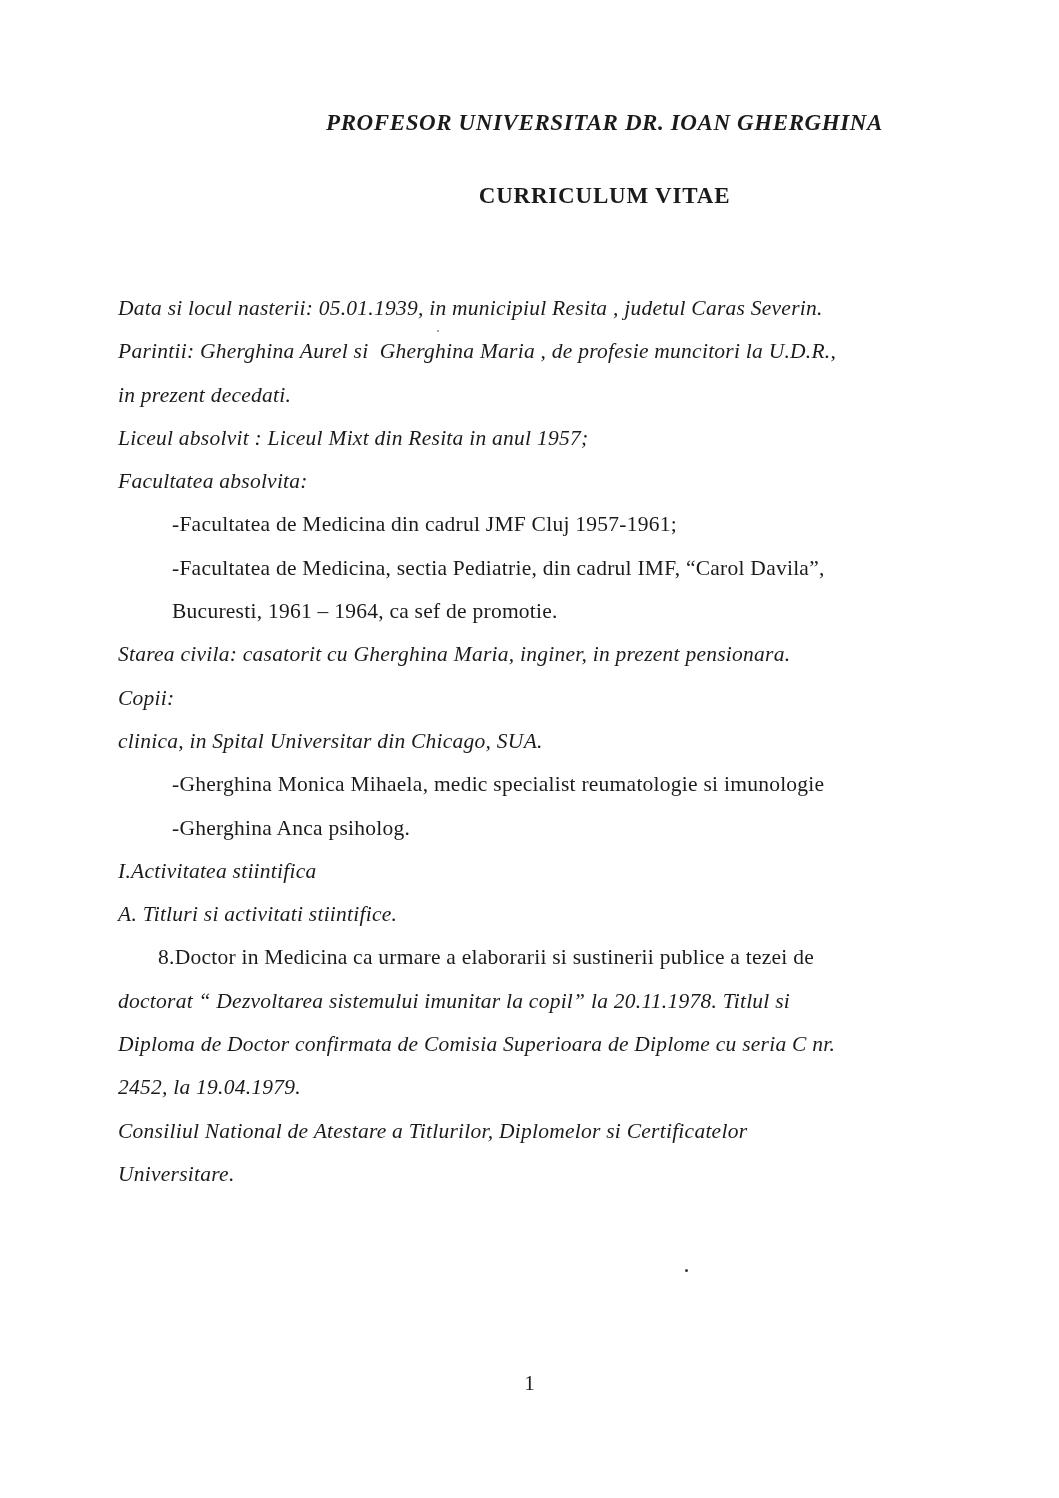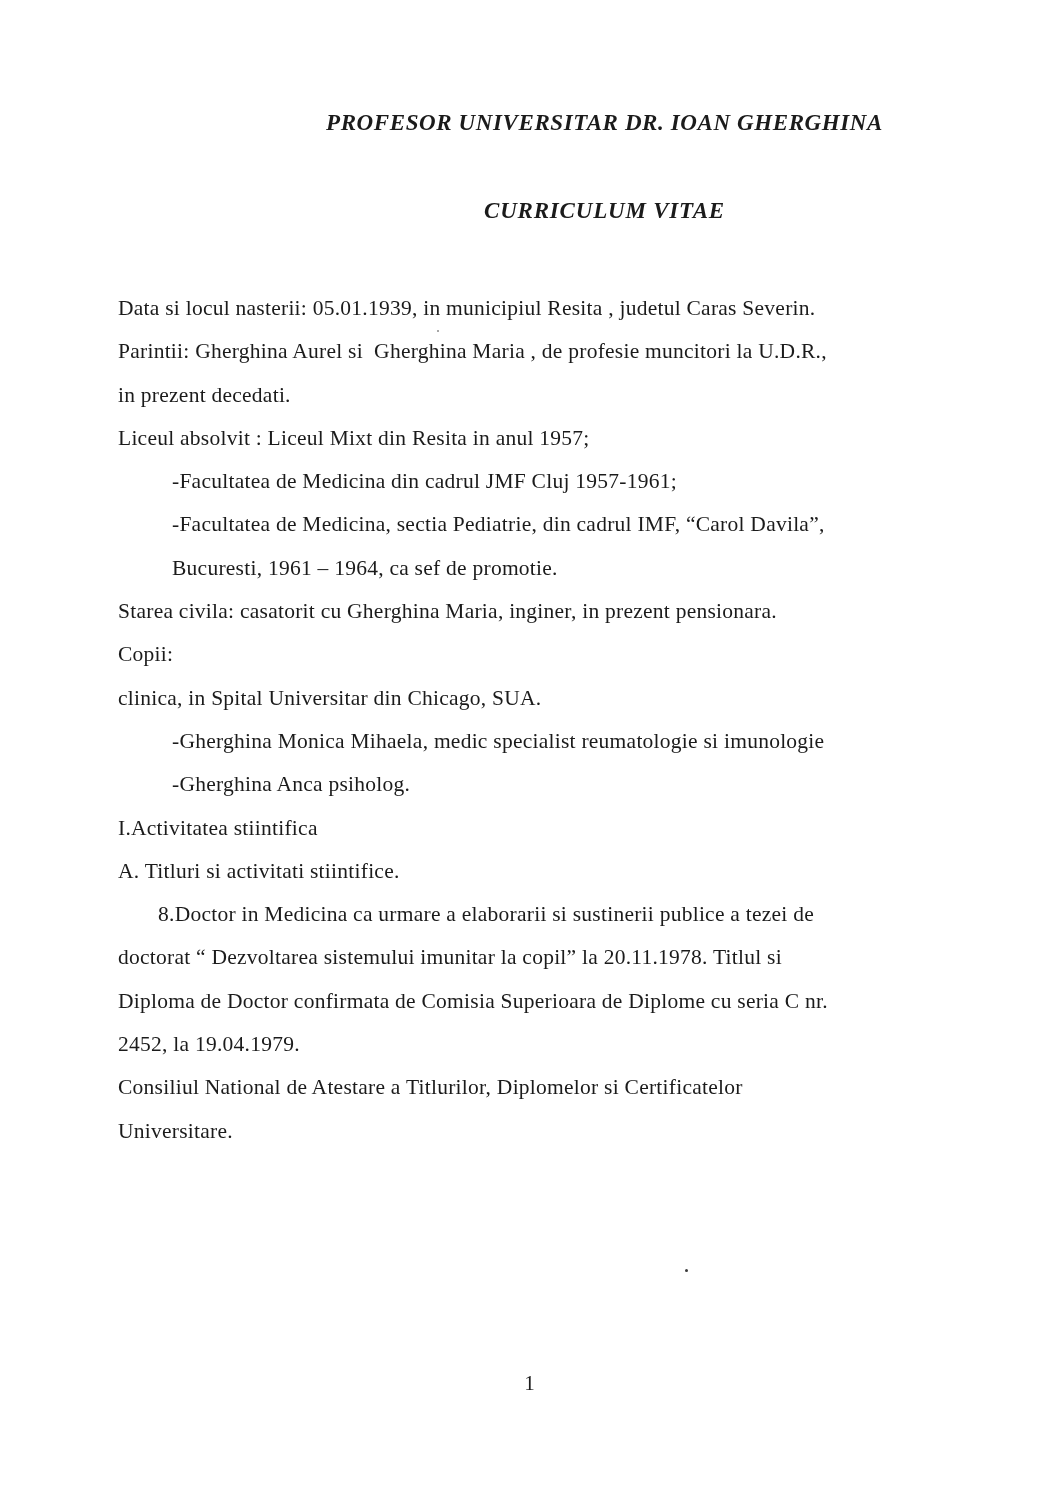--- a/index.html
+++ b/index.html
@@ -25,40 +25,39 @@
     text-align: center;
   }
   .title-main {
     font-size: 23px;
     font-weight: bold;
     font-style: italic;
     letter-spacing: 0.6px;
     white-space: pre;
   }
   .title-sub {
-    margin-top: 62px;
+    margin-top: 47px;
     font-size: 23px;
     font-weight: bold;
-    font-style: italic;
     letter-spacing: 0.8px;
     white-space: pre;
   }
   .doc-body {
     position: absolute;
     top: 287px;
     left: 118px;
     right: 30px;
     font-size: 21.5px;
     letter-spacing: 0.25px;
   }
   .line {
     line-height: 43.3px;
     white-space: pre;
   }
-  .indent0 { margin-left: 0; }
+  .indent0 { margin-left: 0; font-style: italic; }
   .indent1 { margin-left: 40px; }
   .indent2 { margin-left: 54px; }
   .pageno {
     position: absolute;
     top: 1368px;
     left: 0;
     width: 100%;
     text-align: center;
     font-size: 21px;
     line-height: 30px;
@@ -78,20 +77,21 @@
   <div class="titles">
     <div class="title-main">PROFESOR UNIVERSITAR DR. IOAN GHERGHINA</div>
     <div class="title-sub">CURRICULUM VITAE</div>
   </div>
 
   <div class="doc-body">
       <div class="line indent0">Data si locul nasterii: 05.01.1939, in municipiul Resita , judetul Caras Severin.</div>
       <div class="line indent0">Parintii: Gherghina Aurel si  Gherghina Maria , de profesie muncitori la U.D.R.,</div>
       <div class="line indent0">in prezent decedati.</div>
       <div class="line indent0">Liceul absolvit : Liceul Mixt din Resita in anul 1957;</div>
+      <div class="line indent0">Facultatea absolvita:</div>
       <div class="line indent2">-Facultatea de Medicina din cadrul JMF Cluj 1957-1961;</div>
       <div class="line indent2">-Facultatea de Medicina, sectia Pediatrie, din cadrul IMF, “Carol Davila”,</div>
       <div class="line indent2">Bucuresti, 1961 – 1964, ca sef de promotie.</div>
       <div class="line indent0">Starea civila: casatorit cu Gherghina Maria, inginer, in prezent pensionara.</div>
       <div class="line indent0">Copii:</div>
       <div class="line indent0">clinica, in Spital Universitar din Chicago, SUA.</div>
       <div class="line indent2">-Gherghina Monica Mihaela, medic specialist reumatologie si imunologie</div>
       <div class="line indent2">-Gherghina Anca psiholog.</div>
       <div class="line indent0">I.Activitatea stiintifica</div>
       <div class="line indent0">A. Titluri si activitati stiintifice.</div>

